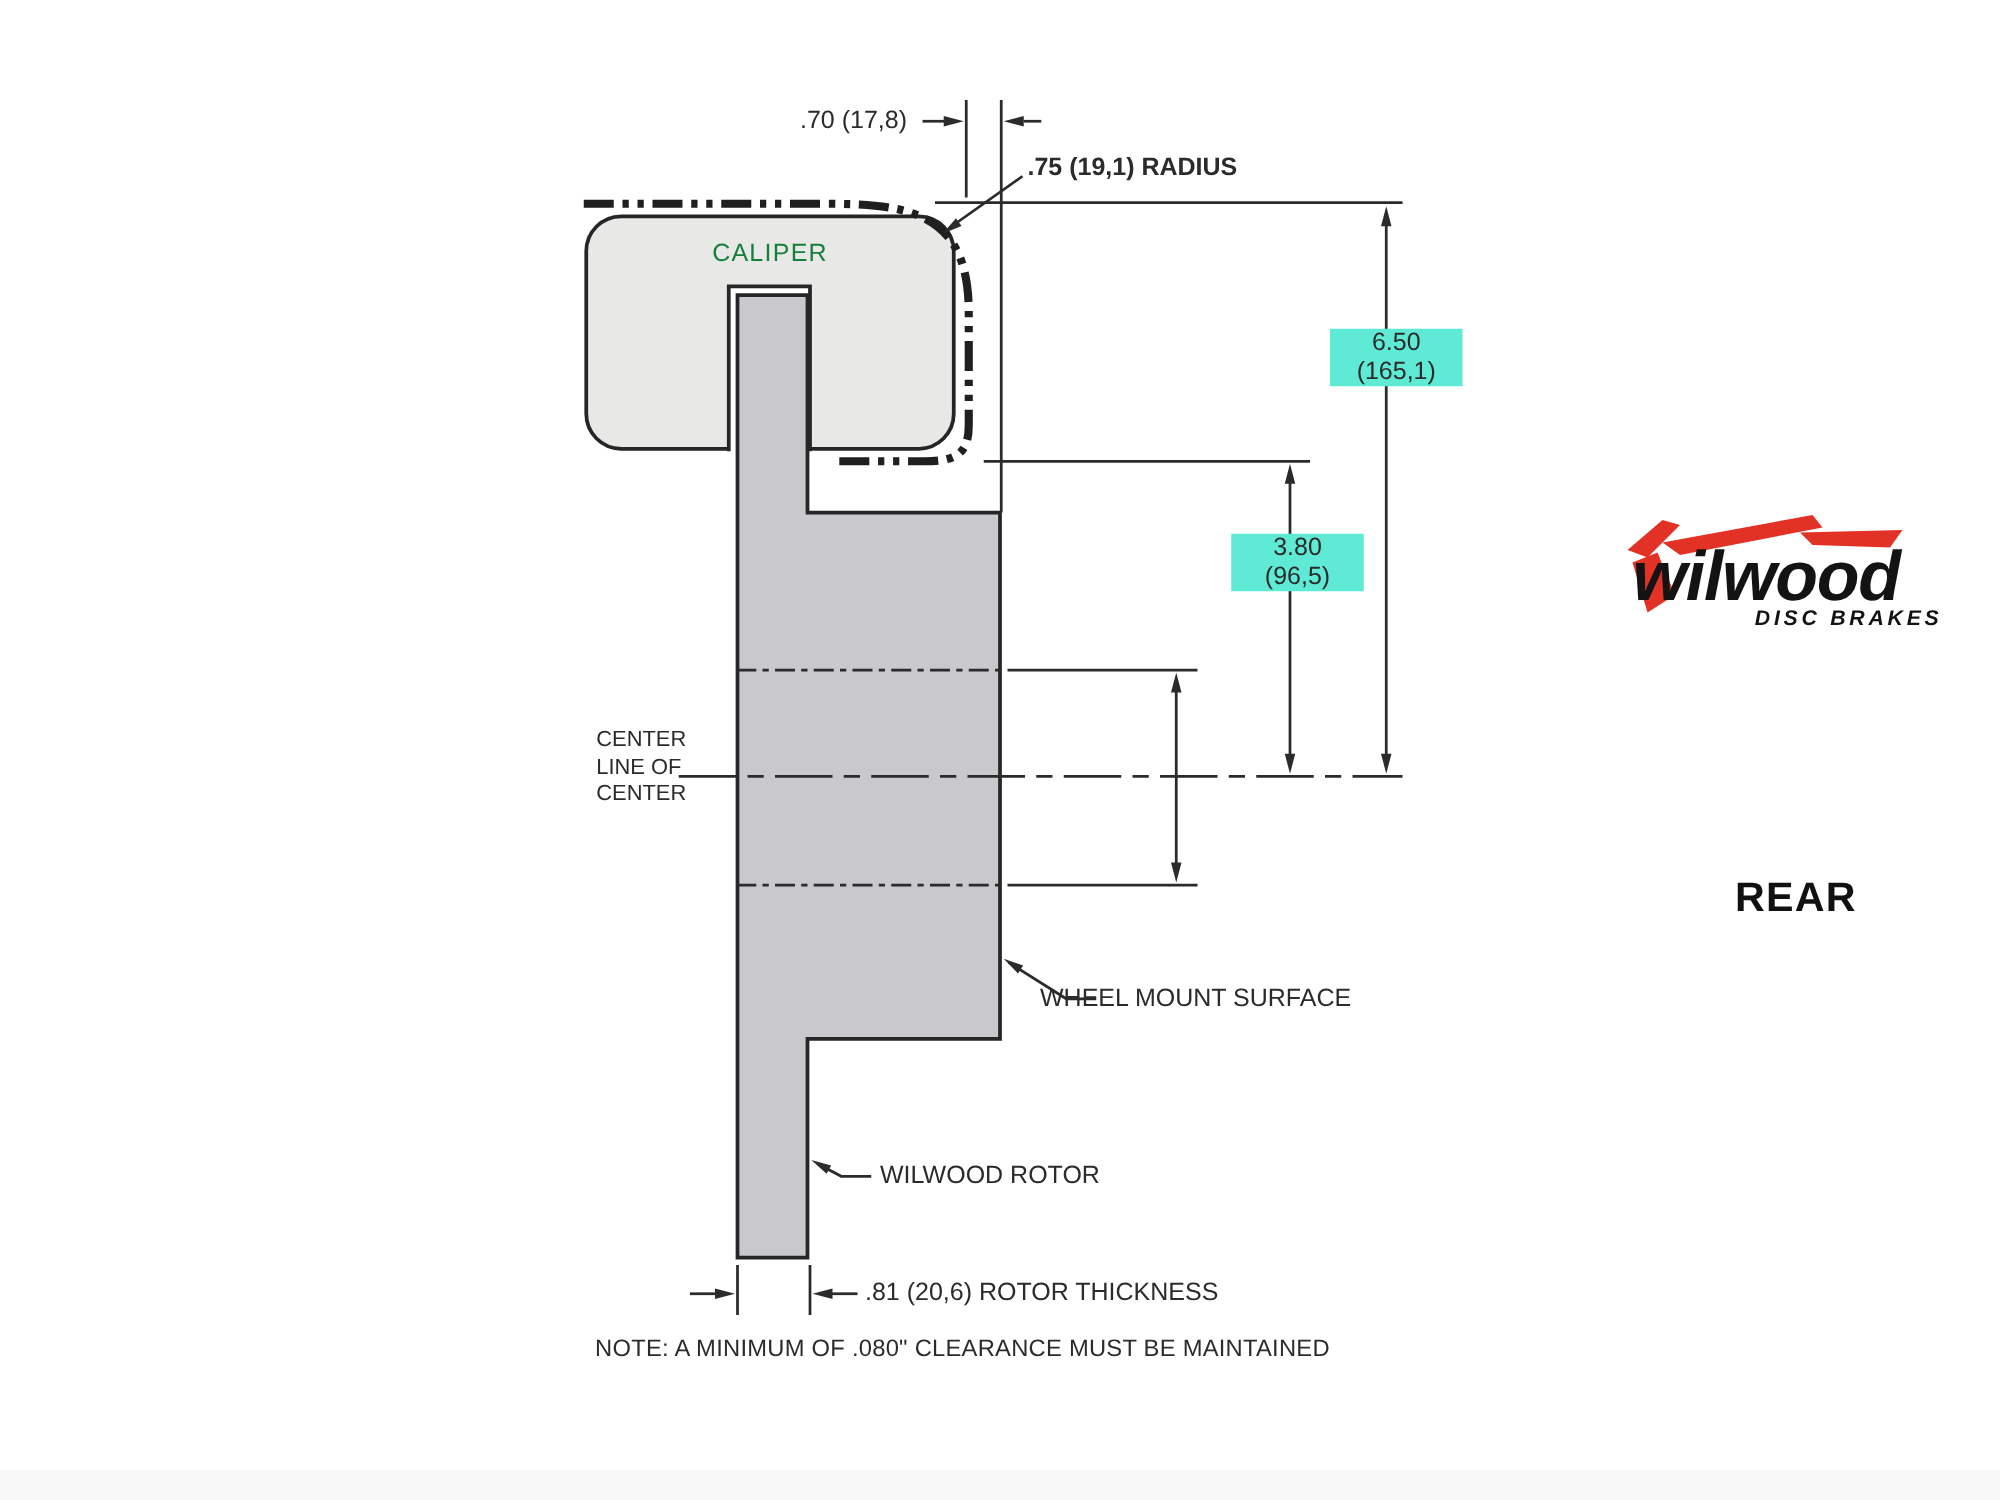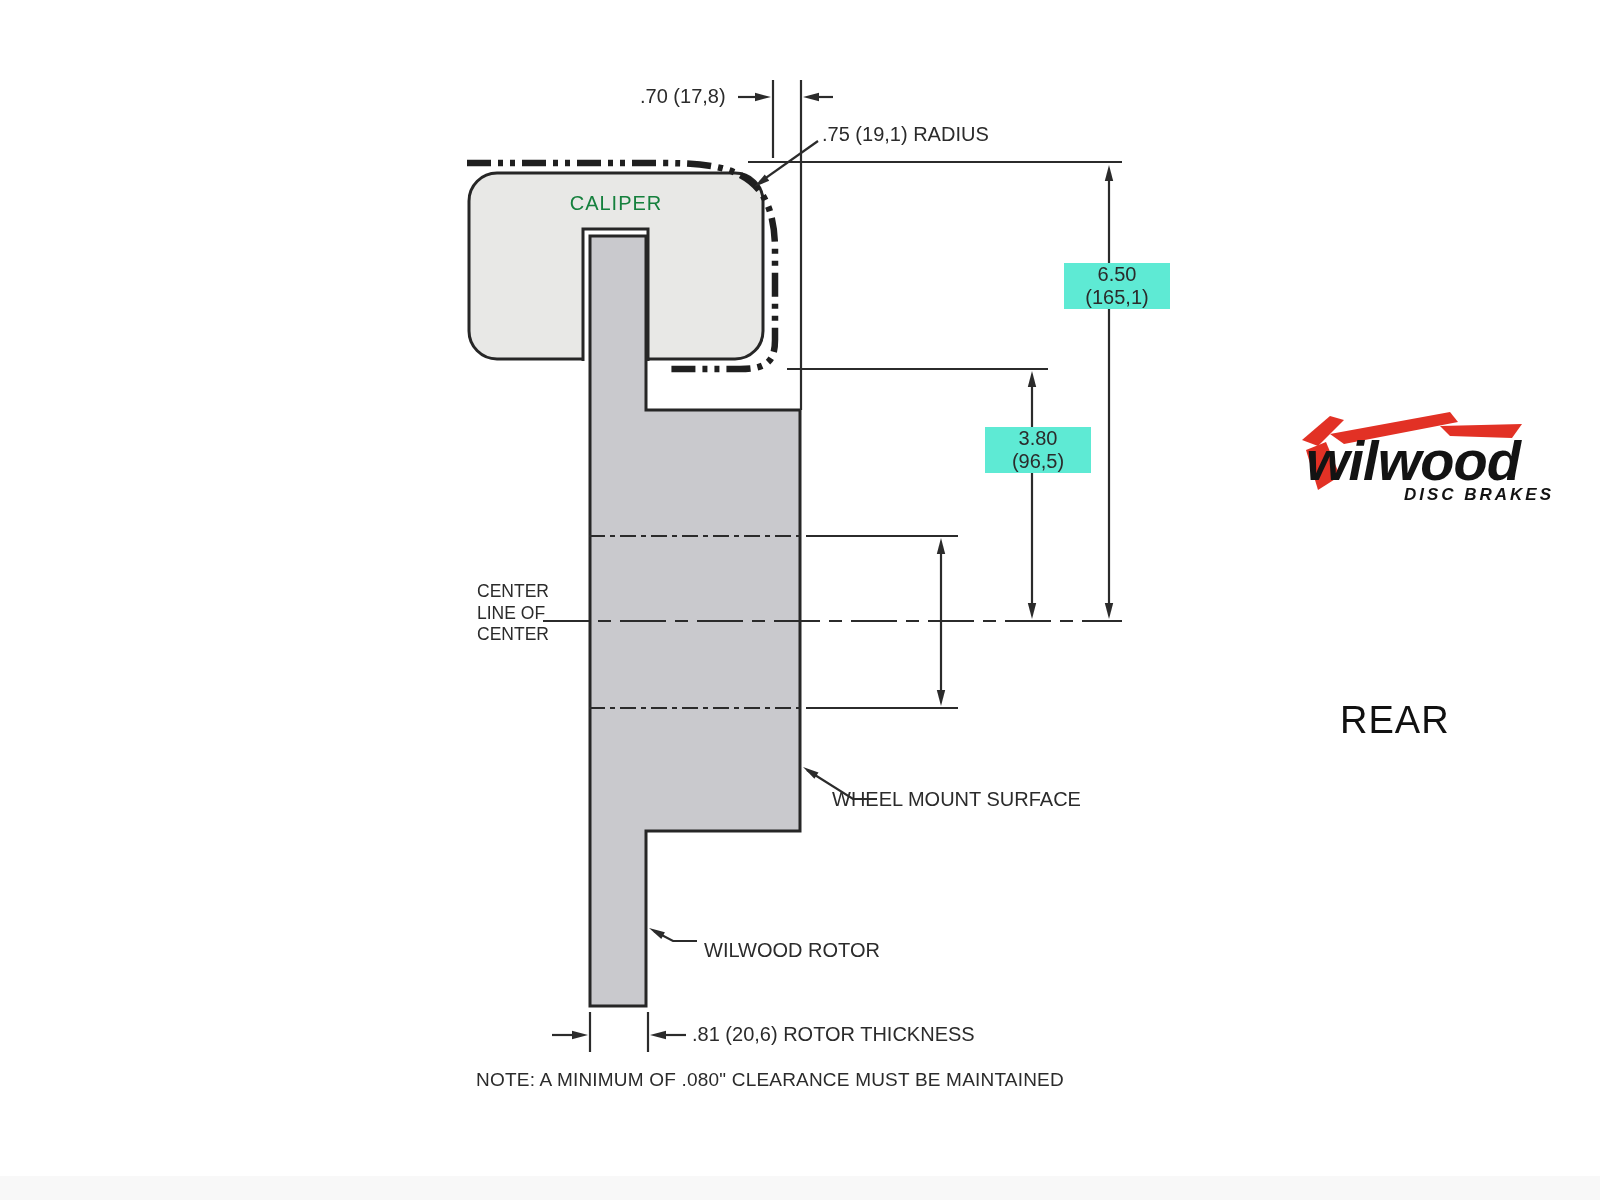--- a/index.html
+++ b/index.html
@@ -16,21 +16,21 @@
         font-size:19px;line-height:23px;color:#2b2b2b;letter-spacing:.2px;}
   
   .accesspeed{position:absolute;left:55px;top:392px;width:380px;text-align:center;}
   .accesspeed .word{font-size:52px;font-weight:bold;font-style:italic;letter-spacing:1px;
         color:#161616;text-shadow:3px 3px 0 #b0b0b0,-1px -1px 0 #ffffff;line-height:60px;}
   .accesspeed .tag{margin-top:4px;font-size:13.5px;font-weight:bold;font-style:italic;
         letter-spacing:1px;color:#ffffff;
         text-shadow:-1px -1px 0 #666,1px -1px 0 #666,-1px 1px 0 #666,1px 1px 0 #666;}
   .left-caption{position:absolute;left:58px;top:692px;font-size:27px;font-weight:bold;
         font-style:italic;color:#222;}
-  .right-caption{position:absolute;left:1340px;top:699px;font-size:38px;font-weight:normal;
+  .right-caption{position:absolute;left:1388px;top:699px;font-size:33px;font-weight:bold;
         letter-spacing:1px;color:#111;}
   .wilwood{position:absolute;left:1300px;top:406px;}
 </style>
 </head>
 <body>
 
 <div class="canvas">
 
   <svg class="diagram-svg" width="1600" height="1200" viewBox="0 0 1600 1200">
 
@@ -89,42 +89,42 @@
       <polygon points="754,187 764.8,174.6 769.2,180.8"></polygon>
       <polygon points="803,767 818.5,772.4 814.4,778.8"></polygon>
       <polygon points="649,928 664.9,932.3 661.3,939"></polygon>
     </g>
   </svg>
 
   <div class="caliper-lbl">CALIPER</div>
 
   <div class="lbl" style="left:640px;top:85px;">.70 (17,8)</div>
 
-  <div class="lbl" style="left:822px;top:123px;">.75 (19,1) RADIUS</div>
+  <div class="lbl" style="left:822px;top:123px;font-weight:bold;">.75 (19,1) RADIUS</div>
 
   <div class="lbl bg center" style="left:1064px;top:263px;width:96px;">
     <div>6.50</div>
     <div>(165,1)</div>
   </div>
 
   <div class="lbl bg center" style="left:985px;top:427px;width:96px;">
     <div>3.80</div>
     <div>(96,5)</div>
   </div>
 
   <div class="lbl small" style="left:477px;top:581px;">
     <div>CENTER</div>
     <div>LINE OF</div>
     <div>CENTER</div>
   </div>
 
 
   <div class="lbl" style="left:832px;top:788px;">WHEEL MOUNT SURFACE</div>
 
-  <div class="lbl" style="left:704px;top:929px;margin-top:10px;">WILWOOD ROTOR</div>
+  <div class="lbl" style="left:704px;top:929px;">WILWOOD ROTOR</div>
 
   <div class="lbl" style="left:692px;top:1023px;">.81 (20,6) ROTOR THICKNESS</div>
 
   <div class="note">
     <div>NOTE: A MINIMUM OF .080" CLEARANCE MUST BE MAINTAINED</div>
   </div>
 
 
 
   <svg class="wilwood" width="260" height="100" viewBox="0 0 260 100">

